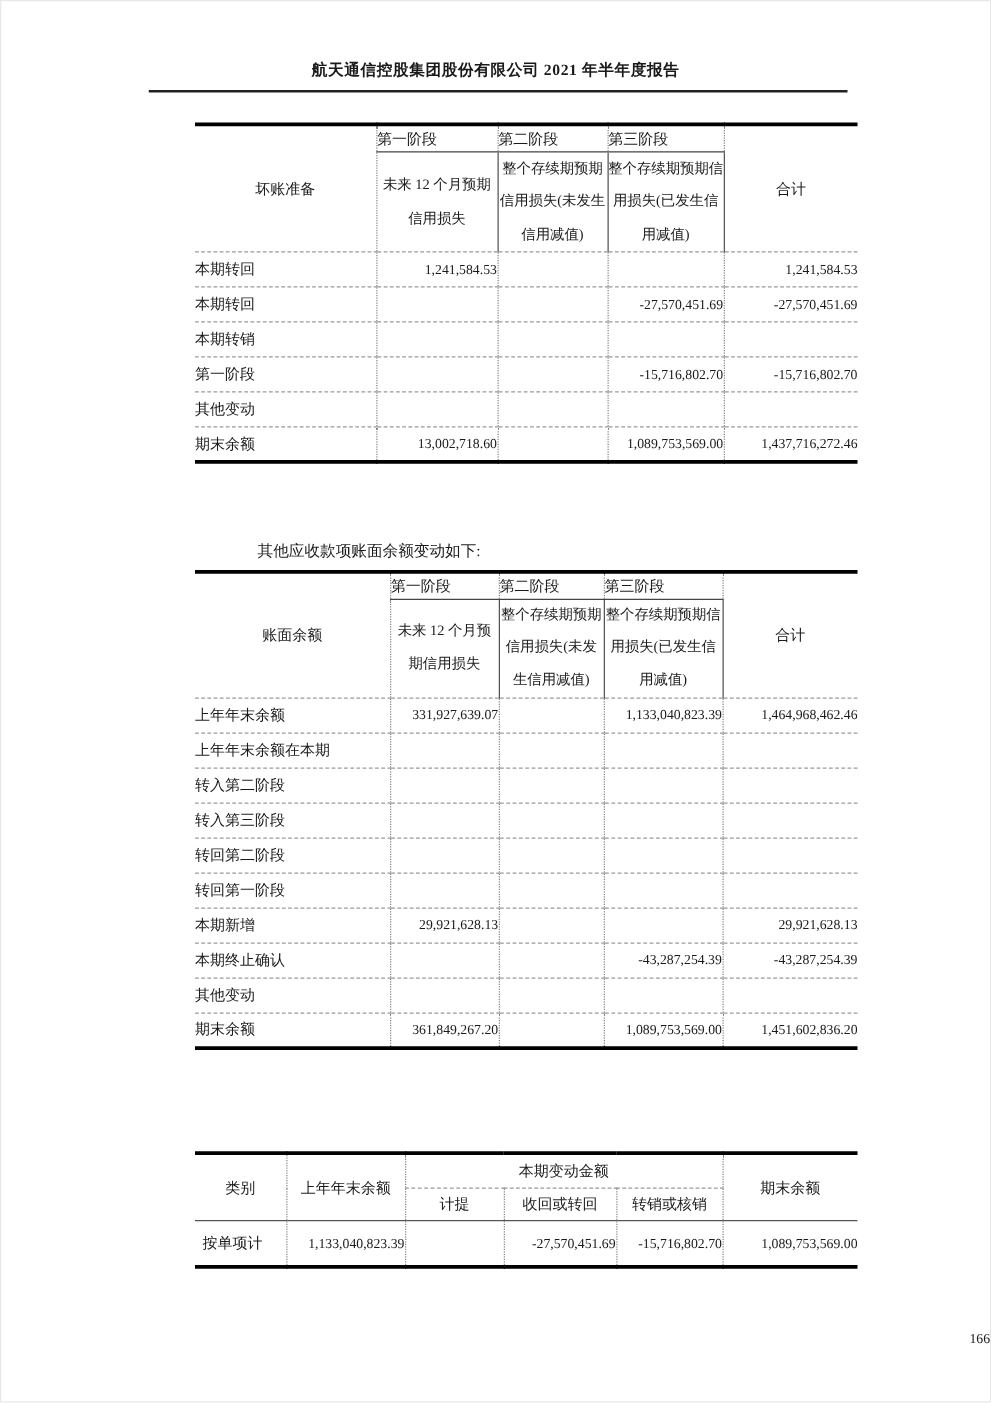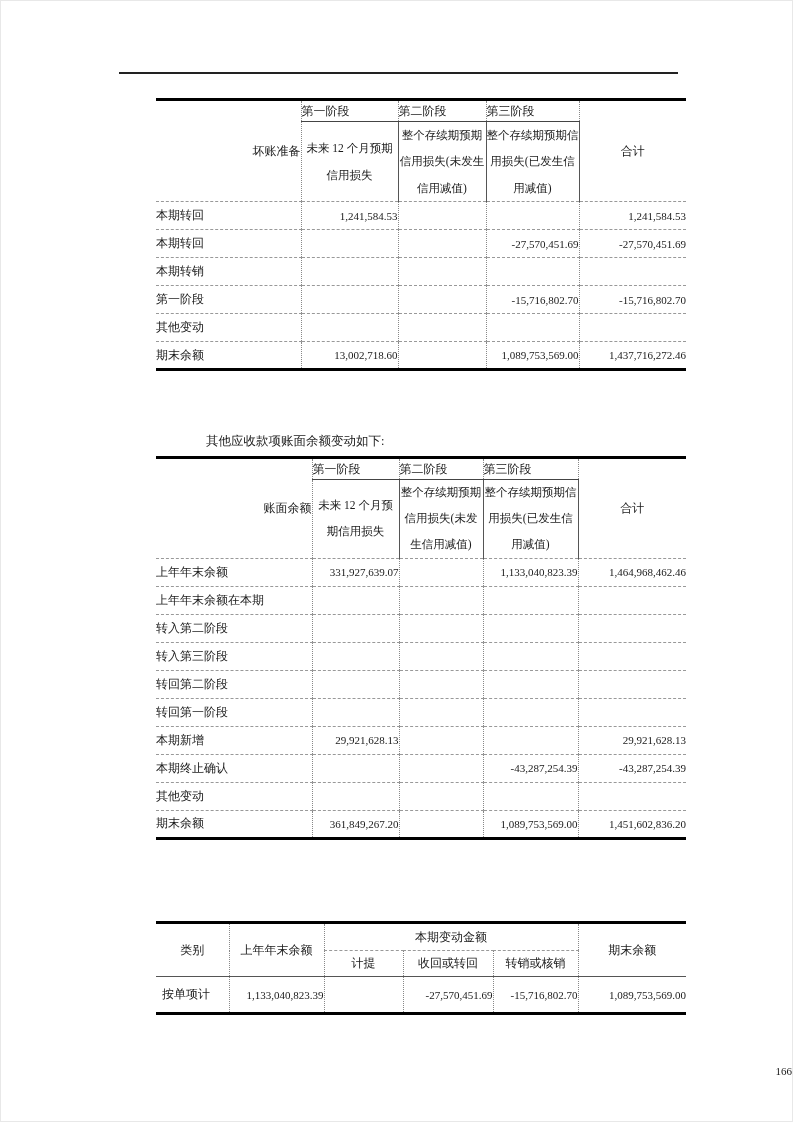--- a/index.html
+++ b/index.html
@@ -39,21 +39,21 @@
   table.fin th, table.fin td {
     font-weight: normal; padding: 0; overflow: hidden;
     vertical-align: middle;
   }
   
   .stage-cell {
     height: 22px; text-align: left; font-size: 12px;
     border-left: 1px dotted #888; border-right: 1px dotted #888;
     border-bottom: 1px solid #444;
   }
-  .corner-cell { text-align: right; font-size: 12px; }
+  .corner-cell { text-align: center; font-size: 12px; }
   .total-cell  {
     text-align: center; font-size: 12px;
     border-left: 1px dotted #888;
   }
   
   .desc-cell {
     text-align: center; line-height: 2.3;
     padding: 5px 4px;
     border-left: 1px solid #555; border-right: 1px solid #555;
     font-size: 11.5px;
@@ -107,20 +107,21 @@
   .page-number {
     position: absolute; top: 1064px; left: 0; right: 0;
     text-align: right; font-size: 11px;
   }
 </style>
 </head>
 <body>
 
 <div class="page">
 
+  <div class="header-title">航天通信控股集团股份有限公司 2021 年半年度报告</div>
   <div class="header-rule"></div>
 
   <table class="fin" id="table1">
     <colgroup>
       <col style="width:145px">
         <col style="width:97px">
         <col style="width:88px">
       <col style="width:93px">
         <col style="width:107px">
     </colgroup>

